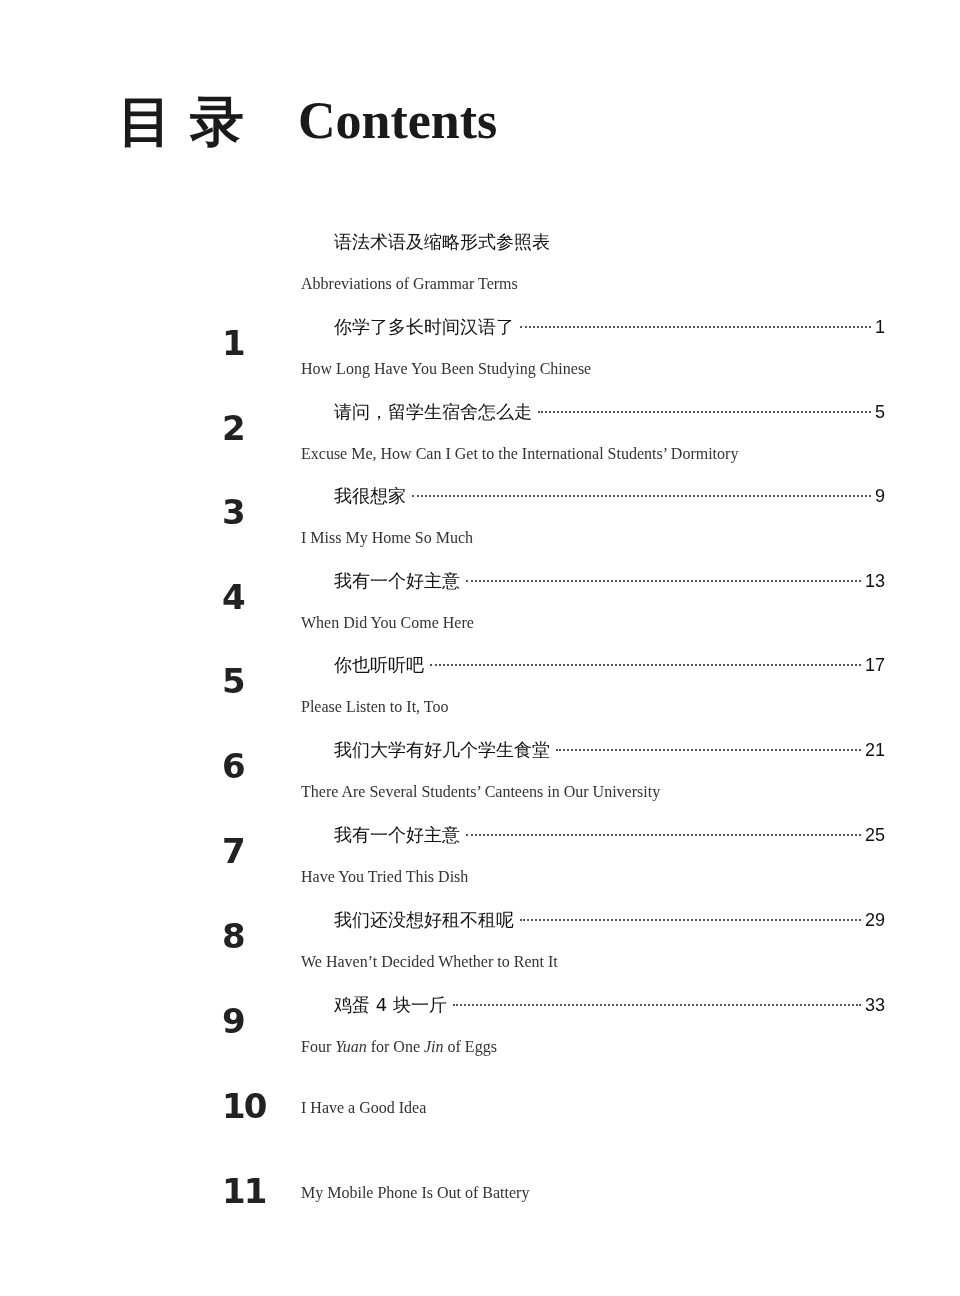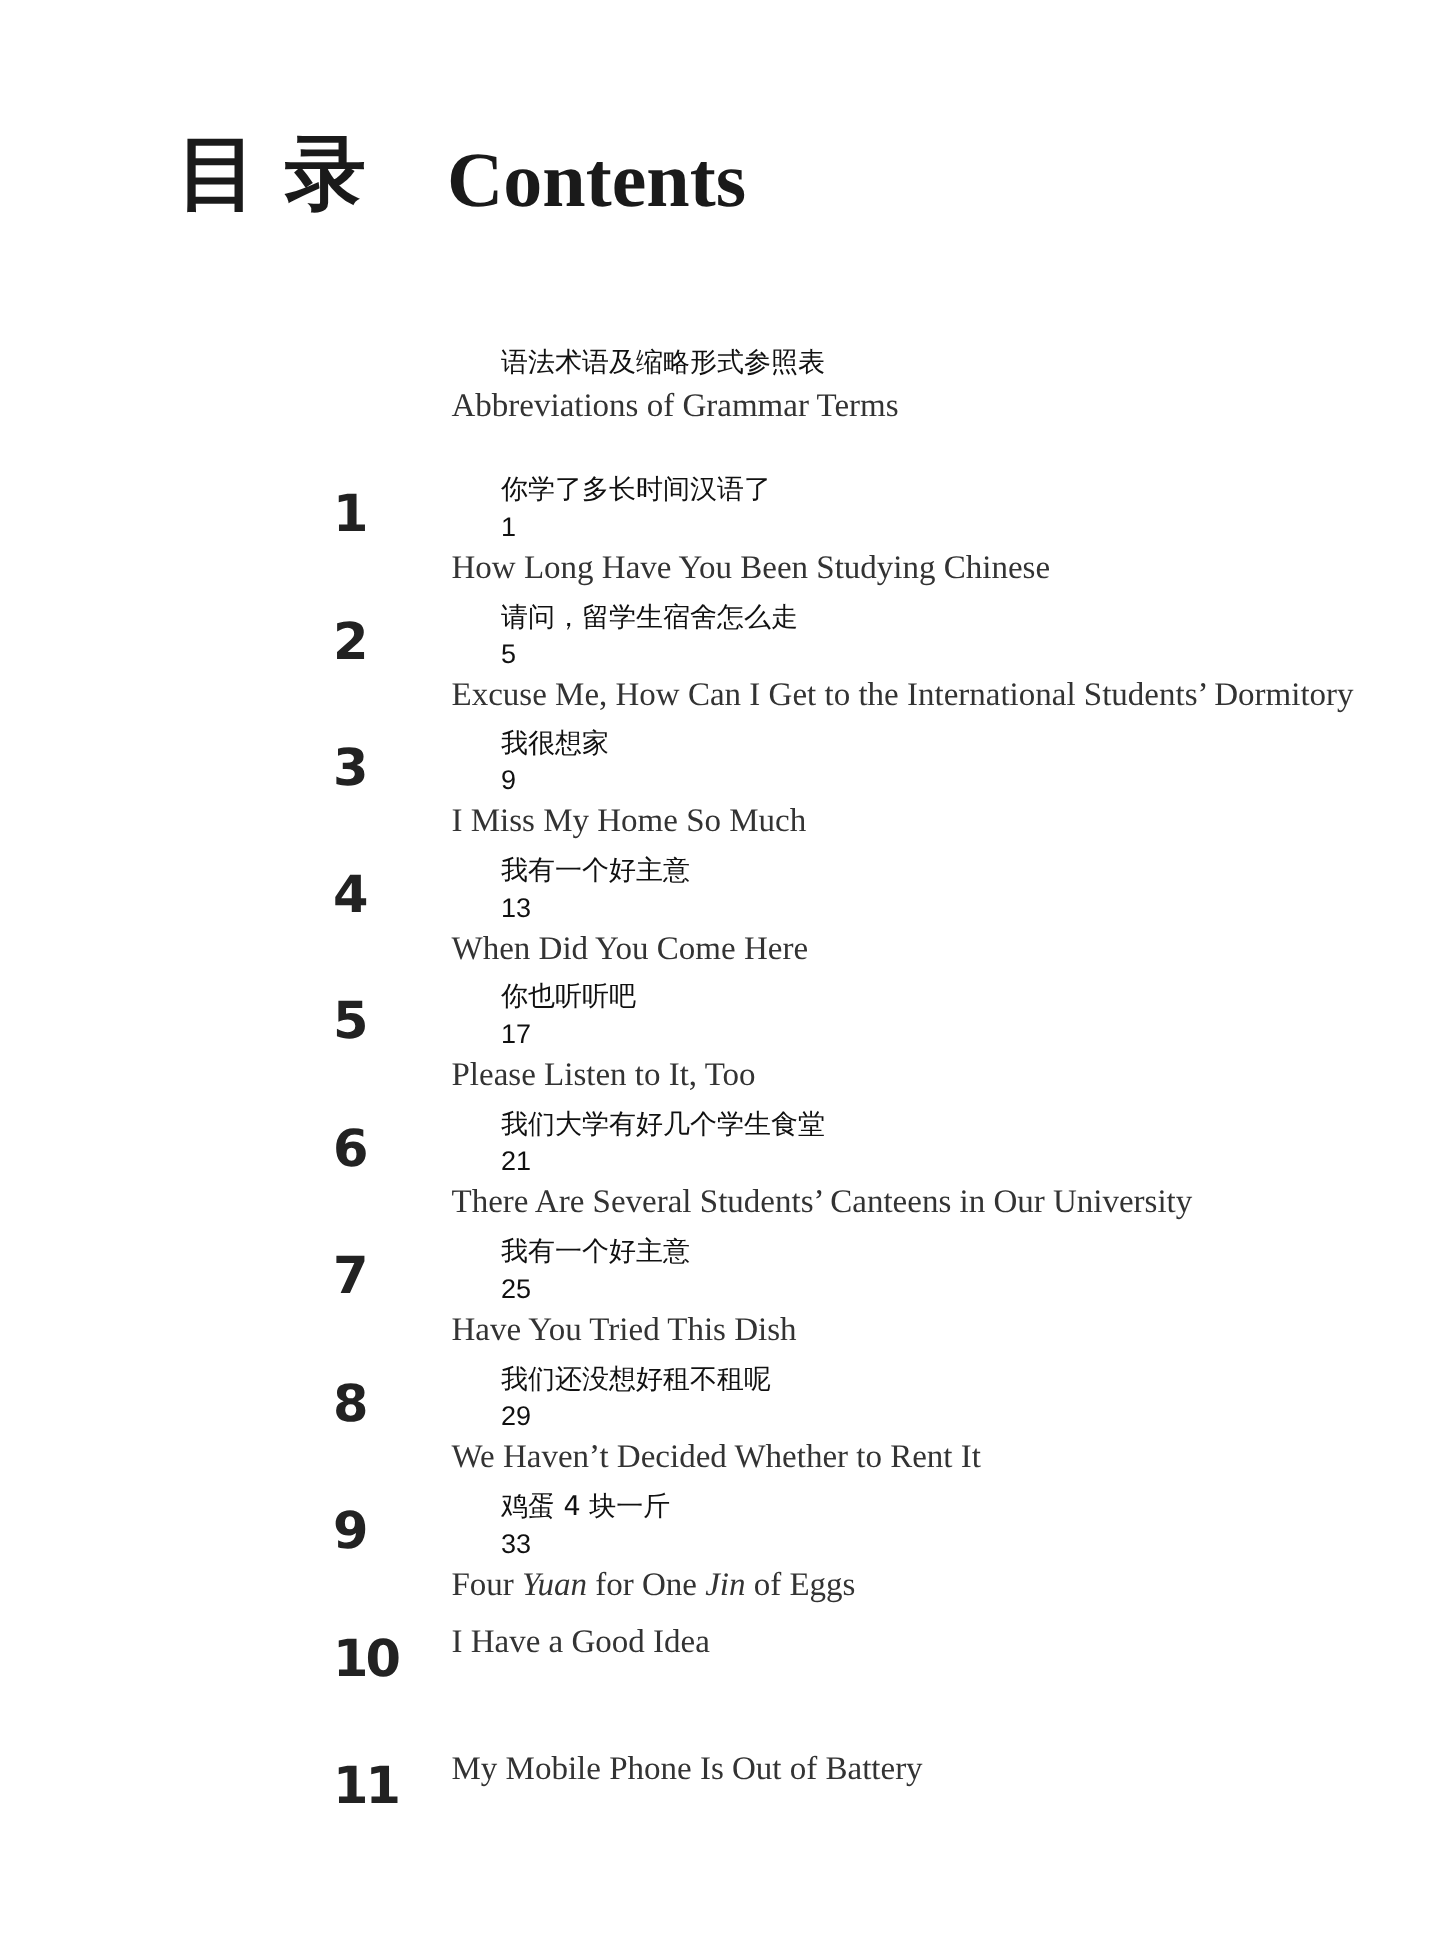--- a/index.html
+++ b/index.html
@@ -1,26 +1,26 @@
 <!DOCTYPE html>
 <html><head>
   <meta charset="utf-8">
   <style>
     html, body { margin: 0; padding: 0; background: #ffffff; }
     body { width: 960px; height: 1296px; position: relative; overflow: hidden; color: #1a1a1a; }
-    .title-cn { position: absolute; left: 118px; top: 88px; font-family: Liberation Mono, monospace; font-size: 54px; font-weight: bold; letter-spacing: 18px; line-height: 66px; }
+    .title-cn { position: absolute; left: 118px; top: 88px; font-family: Liberation Sans, sans-serif; font-size: 54px; font-weight: bold; letter-spacing: 18px; line-height: 66px; }
     .title-en { position: absolute; left: 298px; top: 88px; font-family: "Liberation Serif", serif; font-size: 52px; font-weight: bold; line-height: 66px; }
     .abbr { position: absolute; left: 301px; top: 230px; }
     .cn { font-family: "DejaVu Sans", sans-serif; font-size: 18px; line-height: 24px; color: #111; white-space: nowrap; margin-left: 33px; }
-    .en { font-family: "Liberation Serif", serif; font-size: 22px; line-height: 24px; color: #333; margin-top: 4px; white-space: nowrap; }
+    .en { font-family: "Liberation Serif", serif; font-size: 16px; line-height: 24px; color: #333; margin-top: 18px; white-space: nowrap; }
     .en i { font-style: italic; text-align: center; }
     .entry { position: absolute; left: 0; width: 960px; height: 60px; }
     .num { position: absolute; left: 222px; top: 8px; width: 40px; font-family: "DejaVu Sans", sans-serif; font-weight: bold; font-size: 34px; line-height: 40px; color: #222; letter-spacing: -2px; }
     .text { position: absolute; left: 301px; top: 0; width: 584px; }
-    .line { display: flex; align-items: baseline; flex-direction: column; }
+    .line { display: flex; align-items: baseline; }
     .dots { flex: 1; margin: 0 4px 0 6px; border-bottom: 2px dotted #555; height: 0; position: relative; top: -5px; }
     .page { font-family: "Liberation Sans", sans-serif; font-size: 18px; color: #111; }
   </style>
 </head>
 <body>
 
 <div class="title-cn">目录</div>
 <div class="title-en">Contents</div>
 
 <div class="abbr">

